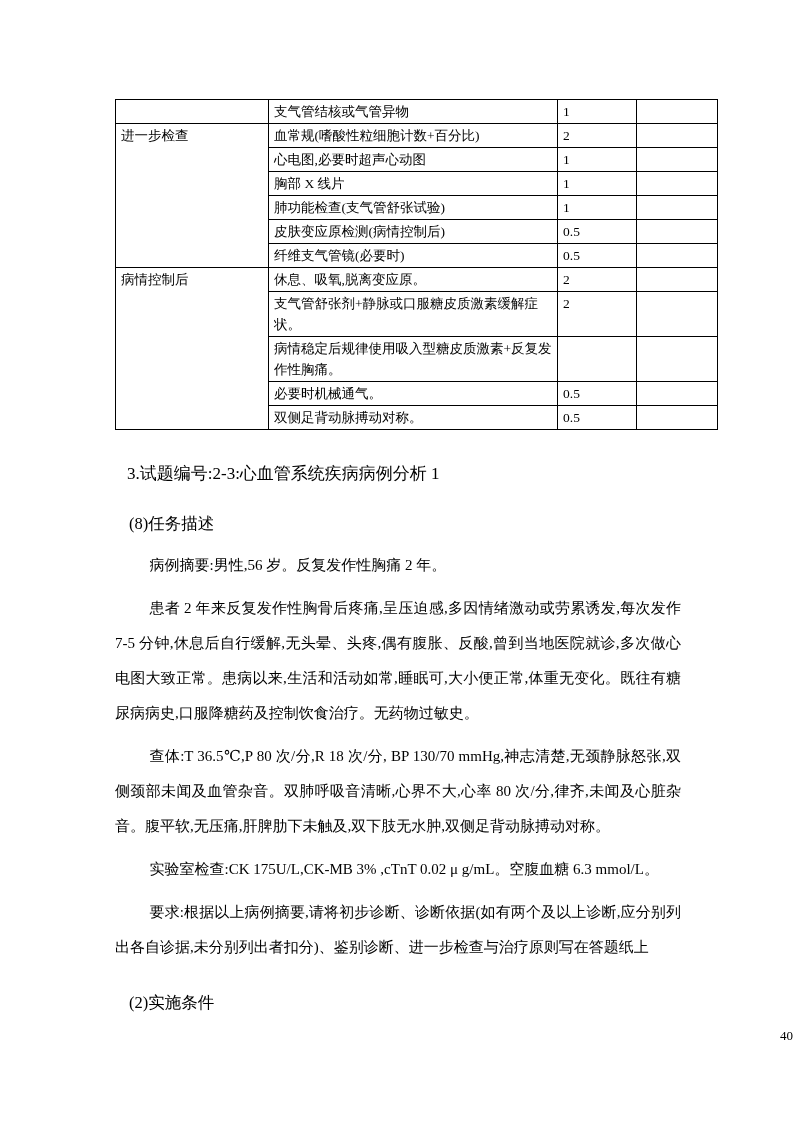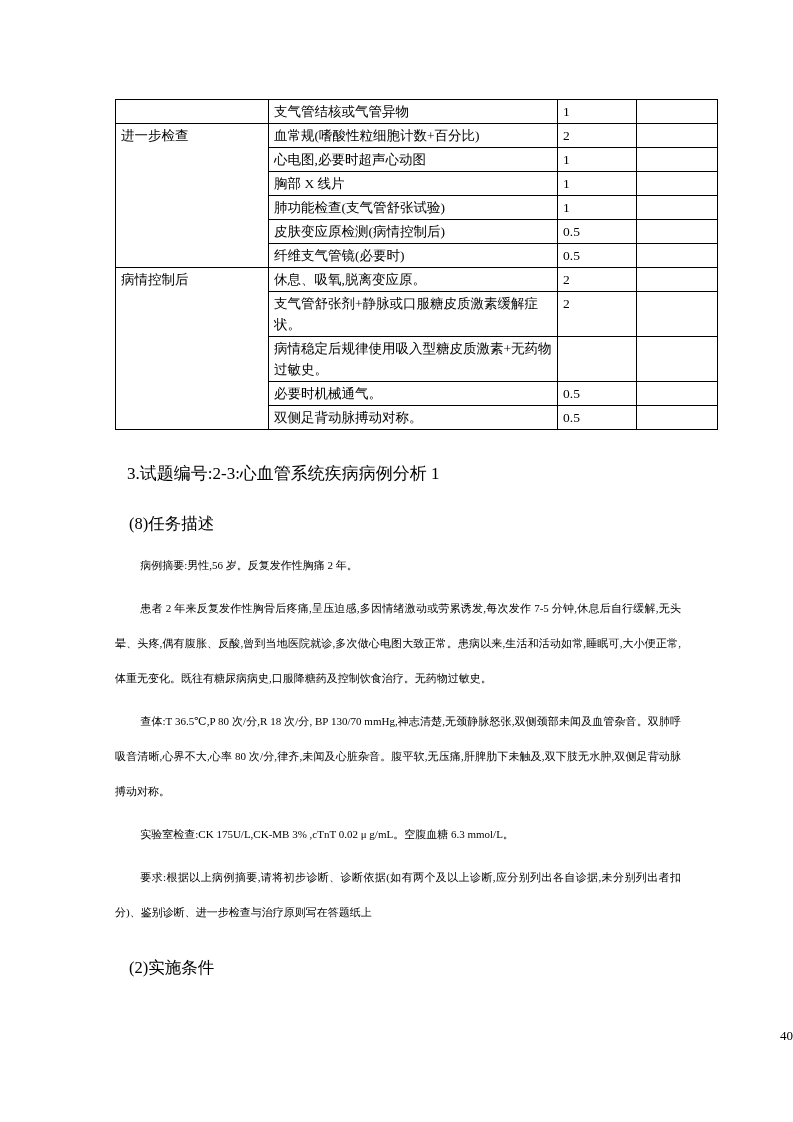--- a/index.html
+++ b/index.html
@@ -44,21 +44,21 @@
     line-height: 24px;
   }
   .section-title {
     margin: 26px 0 0 14px;
     font-size: 16.5px;
     font-weight: normal;
     line-height: 24px;
   }
   .body-para {
     margin: 8px 0 0 0;
-    font-size: 11px;
+    font-size: 15px;
     line-height: 35px;
     text-align: justify;
     text-indent: 2.3em;
   }
   .body-para.first {
     margin-top: 12px;
   }
   .page-number {
     position: absolute;
     left: 0;
@@ -120,21 +120,21 @@
         <td class="cell-item">休息、吸氧,脱离变应原。</td>
         <td class="cell-score">2</td>
         <td class="cell-extra"></td>
       </tr>
       <tr>
         <td class="cell-item">支气管舒张剂+静脉或口服糖皮质激素缓解症状。</td>
         <td class="cell-score">2</td>
         <td class="cell-extra"></td>
       </tr>
       <tr>
-        <td class="cell-item">病情稳定后规律使用吸入型糖皮质激素+无药物过敏史。</td>
+        <td class="cell-item">病情稳定后规律使用吸入型糖皮质激素+反复发作性胸痛。</td>
         <td class="cell-score"></td>
         <td class="cell-extra"></td>
       </tr>
       <tr>
         <td class="cell-item">必要时机械通气。</td>
         <td class="cell-score">0.5</td>
         <td class="cell-extra"></td>
       </tr>
       <tr>
         <td class="cell-item">双侧足背动脉搏动对称。</td>

